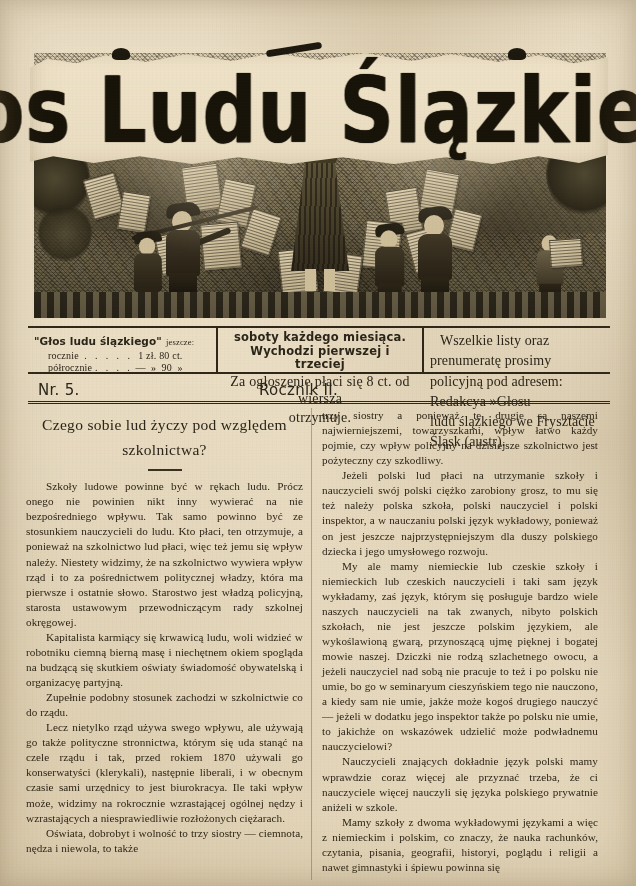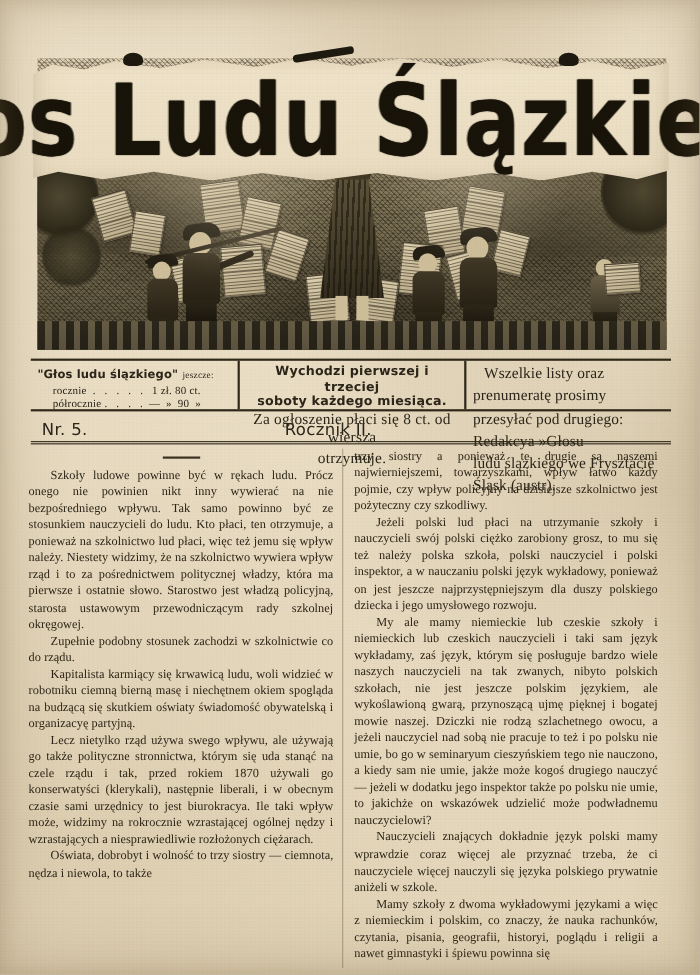--- a/index.html
+++ b/index.html
@@ -471,45 +471,49 @@
     <div class="infobox b1">
       <div>
         <span class="sub-title">"Głos ludu ślązkiego"</span>
         <span class="sub-small">jeszcze:</span>
       </div>
       <div class="price-line">rocznie  .   .   .   .   .   1 zł. 80 ct.</div>
       <div class="price-line">półrocznie .   .   .   .  —  »  90  »</div>
     </div>
 
     <div class="infobox b2">
+      <div class="b2-main">soboty każdego miesiąca.</div>
       <div class="b2-main">Wychodzi pierwszej i trzeciej</div>
-      <div class="b2-main">soboty każdego miesiąca.</div>
       <div class="b2-sub">Za ogłoszenie płaci się 8 ct. od wiersza</div>
       <div class="b2-sub">otrzymuje.</div>
     </div>
 
     <div class="infobox b3">
       <div class="b3-line first">Wszelkie listy oraz prenumeratę prosimy</div>
-      <div class="b3-line">przesyłać pod drugiego: Redakcya »Głosu</div>
+      <div class="b3-line">policyjną pod adresem: Redakcya »Głosu</div>
       <div class="b3-line">ludu ślązkiego we Frysztacie  Śląsk (austr).</div>
     </div>
   </div>
 
   <div class="issueline">
     <div class="issue-nr">Nr. 5.</div>
     <div class="issue-year">Rocznik II.</div>
   </div>
 
   <div class="columns">
 
     <div class="col left">
+      <div class="headline">
+        <span class="l1">Czego sobie lud życzy pod względem</span>
+        <span class="l2">szkolnictwa?</span>
+      </div>
       <div class="rule-short"></div>
       <p class="body">Szkoły ludowe powinne być w rękach ludu. Prócz onego nie powinien nikt inny wywierać na nie bezpośredniego wpływu. Tak samo powinno być ze stosunkiem nauczycieli do ludu. Kto płaci, ten otrzymuje, a ponieważ na szkolnictwo lud płaci, więc też jemu się wpływ należy. Niestety widzimy, że na szkolnictwo wywiera wpływ rząd i to za pośrednictwem politycznej władzy, która ma pierwsze i ostatnie słowo. Starostwo jest władzą policyjną, starosta ustawowym przewodniczącym rady szkolnej okręgowej.</p>
+      <p class="body">Kapitalista karmiący się krwawicą ludu, woli widzieć w robotniku ciemną bierną masę i niechętnem okiem spogląda na budzącą się skutkiem oświaty świadomość obywatelską i organizacyę partyjną.</p>
       <p class="body">Zupełnie podobny stosunek zachodzi w szkolnictwie co do rządu.</p>
-      <p class="body">Kapitalista karmiący się krwawicą ludu, woli widzieć w robotniku ciemną bierną masę i niechętnem okiem spogląda na budzącą się skutkiem oświaty świadomość obywatelską i organizacyę partyjną.</p>
       <p class="body">Lecz nietylko rząd używa swego wpływu, ale używają go także polityczne stronnictwa, którym się uda stanąć na czele rządu i tak, przed rokiem 1870 używali go konserwatyści (klerykali), następnie liberali, i w obecnym czasie sami urzędnicy to jest biurokracya. Ile taki wpływ może, widzimy na rokrocznie wzrastającej ogólnej nędzy i wzrastających a niesprawiedliwie rozłożonych ciężarach.</p>
       <p class="body spaced">Oświata, dobrobyt i wolność to trzy siostry — ciemnota, nędza i niewola, to także</p>
     </div>
 
     <div class="col right">
       <p class="body">trzy siostry a ponieważ te drugie są naszemi najwierniejszemi, towarzyszkami, wpływ łatwo każdy pojmie, czy wpływ policyjny na dzisiejsze szkolnictwo jest pożyteczny czy szkodliwy.</p>
       <p class="body">Jeżeli polski lud płaci na utrzymanie szkoły i nauczycieli swój polski ciężko zarobiony grosz, to mu się też należy polska szkoła, polski nauczyciel i polski inspektor, a w nauczaniu polski język wykładowy, ponieważ on jest jeszcze najprzystępniejszym dla duszy polskiego dziecka i jego umysłowego rozwoju.</p>
       <p class="body">My ale mamy niemieckie lub czeskie szkoły i niemieckich lub czeskich nauczycieli i taki sam język wykładamy, zaś język, którym się posługuje bardzo wiele naszych nauczycieli na tak zwanych, nibyto polskich szkołach, nie jest jeszcze polskim językiem, ale wykoślawioną gwarą, przynoszącą ujmę pięknej i bogatej mowie naszej. Dziczki nie rodzą szlachetnego owocu, a jeżeli nauczyciel nad sobą nie pracuje to też i po polsku nie umie, bo go w seminaryum cieszyńskiem tego nie nauczono, a kiedy sam nie umie, jakże może kogoś drugiego nauczyć — jeżeli w dodatku jego inspektor także po polsku nie umie, to jakichże on wskazówek udzielić może podwładnemu nauczycielowi?</p>
       <p class="body">Nauczycieli znających dokładnie język polski mamy wprawdzie coraz więcej ale przyznać trzeba, że ci nauczyciele więcej nauczyli się języka polskiego prywatnie aniżeli w szkole.</p>
       <p class="body">Mamy szkoły z dwoma wykładowymi językami a więc z niemieckim i polskim, co znaczy, że nauka rachunków, czytania, pisania, geografii, historyi, poglądu i religii a nawet gimnastyki i śpiewu powinna się</p>

